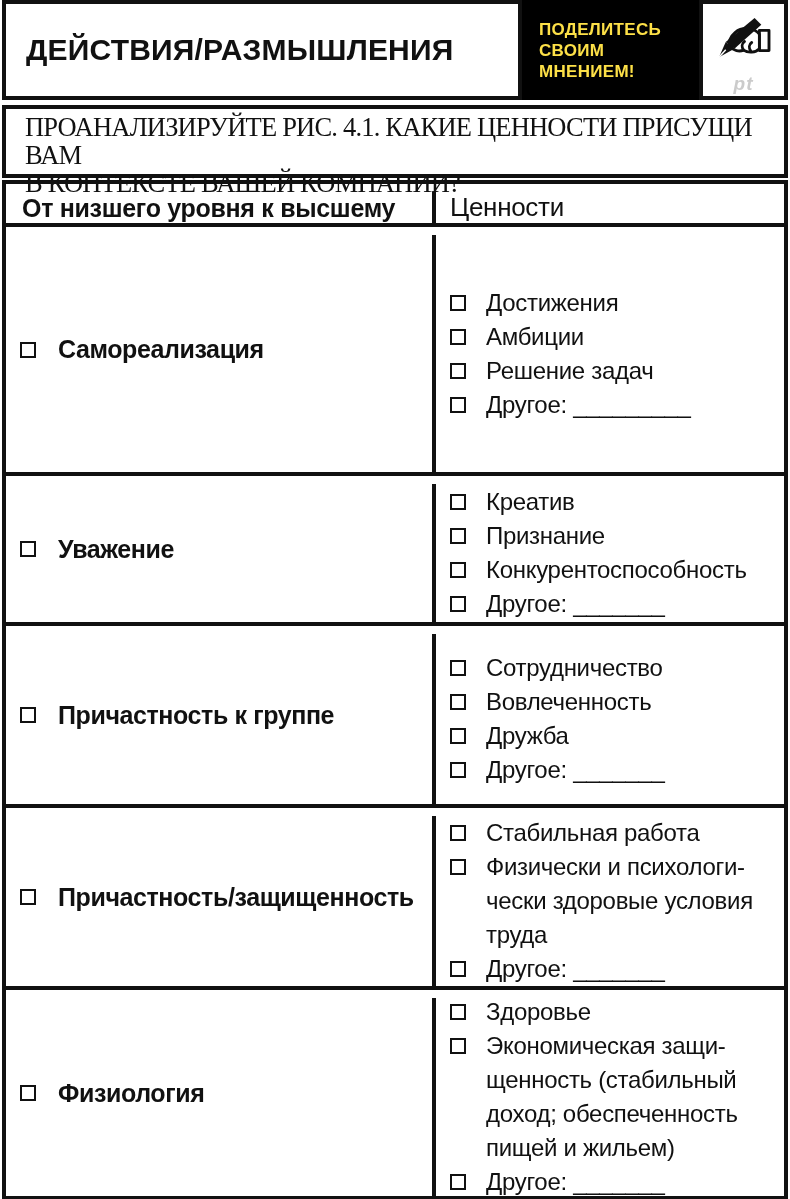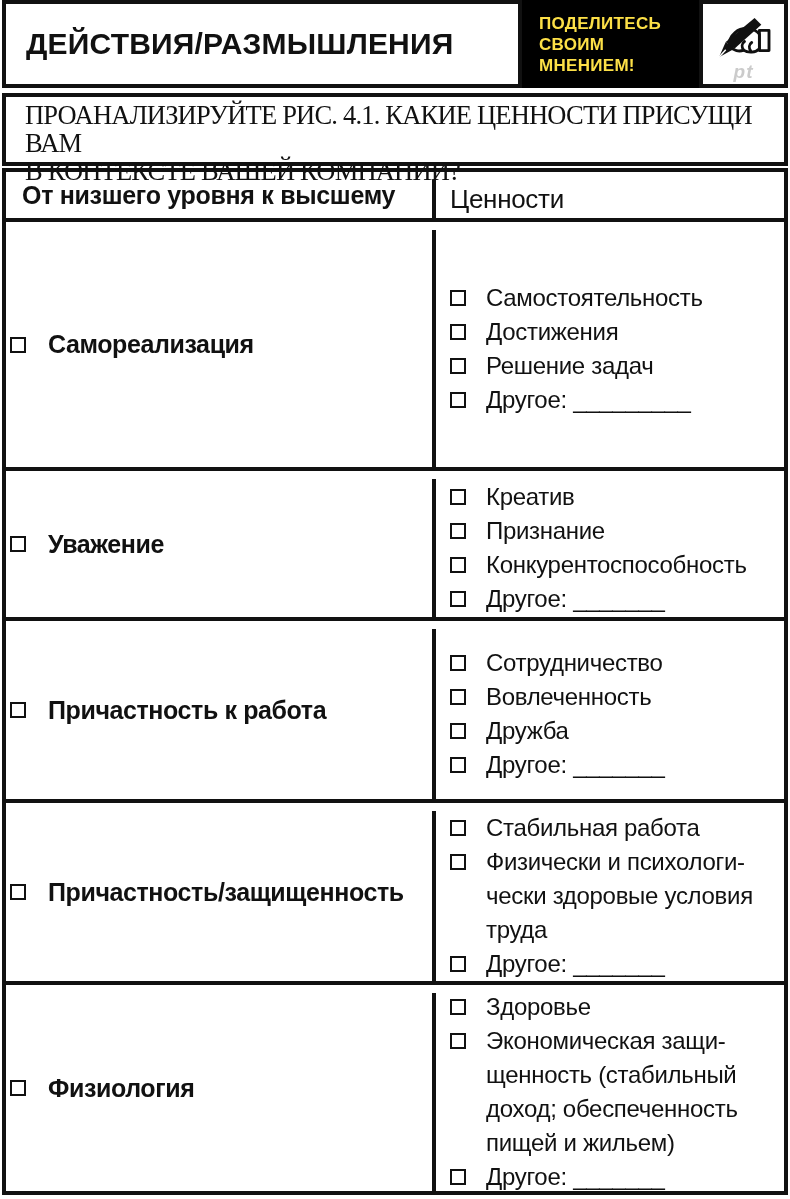--- a/index.html
+++ b/index.html
@@ -6,21 +6,21 @@
   body {
     width:790px; height:1199px;
     background:#ffffff;
     color:#111111;
     font-family:"Liberation Sans", sans-serif;
     overflow:hidden;
   }
   .page { width:786px; margin:0 2px; }
 
   
-  .header-row { display:flex; height:88px;border-radius:28px; }
+  .header-row { display:flex; height:100px;border-radius:28px; }
   .title-box {
     flex:1; border:4px solid #111; box-sizing:border-box;
     display:flex; align-items:center; padding-left:20px; background:#fff;
   }
   .title-text { font-weight:bold; font-size:30px; letter-spacing:0.2px; white-space:nowrap; }
   .badge {
     width:177px; box-sizing:border-box; background:#000;
     display:flex; align-items:center; padding-left:17px;
   }
   .badge-text {
@@ -43,26 +43,26 @@
     height:73px; padding:4px 18px 0 19px;
   }
   .question-text {
     font-size:26.5px; line-height:28px; letter-spacing:-0.8px;
     white-space:pre-line; display:block;font-family:Liberation Serif, serif;
   }
 
   
   .table { margin-top:2px; border:4px solid #111; box-sizing:border-box; width:786px; }
   .tr { display:flex; box-sizing:border-box; border-top:4px solid #111; }
-  .tr.thead { border-top:none; height:46px; }
+  .tr.thead { border-top:none; height:39px;align-items:flex-end; }
   .row-h1 { height:249px; } .row-h2 { height:150px; } .row-h3 { height:182px; }
   .row-h4 { height:182px; } .row-h5 { height:210px; }
 
   .td { box-sizing:border-box; }
-  .td.left { width:426px; display:flex; align-items:center; padding-left:4px; }
+  .td.left { width:426px; display:flex; align-items:center; padding-left:14px; }
   .td.right {
     flex:1; border-left:4px solid #111;
     display:flex; flex-direction:column; justify-content:center;
     padding-left:14px; padding-right:22px;margin-top:8px;
   }
   .thead .td.left { padding-left:16px; }
   .th-left { font-weight:bold; font-size:25px; letter-spacing:-0.3px; white-space:nowrap; }
   .th-right { font-size:26px; letter-spacing:-0.3px; }
 
   .cat-item { display:flex; align-items:center; }
@@ -128,28 +128,28 @@
     <div class="tr row-h1">
       <div class="td left">
         <div class="cat-item">
           <span class="cb"></span>
           <span class="cat-label">Самореализация</span>
         </div>
       </div>
       <div class="td right">
         <div class="check-item">
             <span class="cb"></span>
-            <span class="item-text">Самостоятельность</span>
-          </div>
-        <div class="check-item">
-            <span class="cb"></span>
             <span class="item-text">Достижения</span>
           </div>
         <div class="check-item">
             <span class="cb"></span>
+            <span class="item-text">Амбиции</span>
+          </div>
+        <div class="check-item">
+            <span class="cb"></span>
             <span class="item-text">Решение задач</span>
           </div>
         <div class="check-item">
             <span class="cb"></span>
             <span class="item-text">Другое: _________</span>
           </div>
       </div>
     </div>
 
     <div class="tr row-h2">
@@ -176,21 +176,21 @@
             <span class="cb"></span>
             <span class="item-text">Другое: _______</span>
           </div>
       </div>
     </div>
 
     <div class="tr row-h3">
       <div class="td left">
         <div class="cat-item">
           <span class="cb"></span>
-          <span class="cat-label">Причастность к работа</span>
+          <span class="cat-label">Причастность к группе</span>
         </div>
       </div>
       <div class="td right">
         <div class="check-item">
             <span class="cb"></span>
             <span class="item-text">Сотрудничество</span>
           </div>
         <div class="check-item">
             <span class="cb"></span>
             <span class="item-text">Вовлеченность</span>

